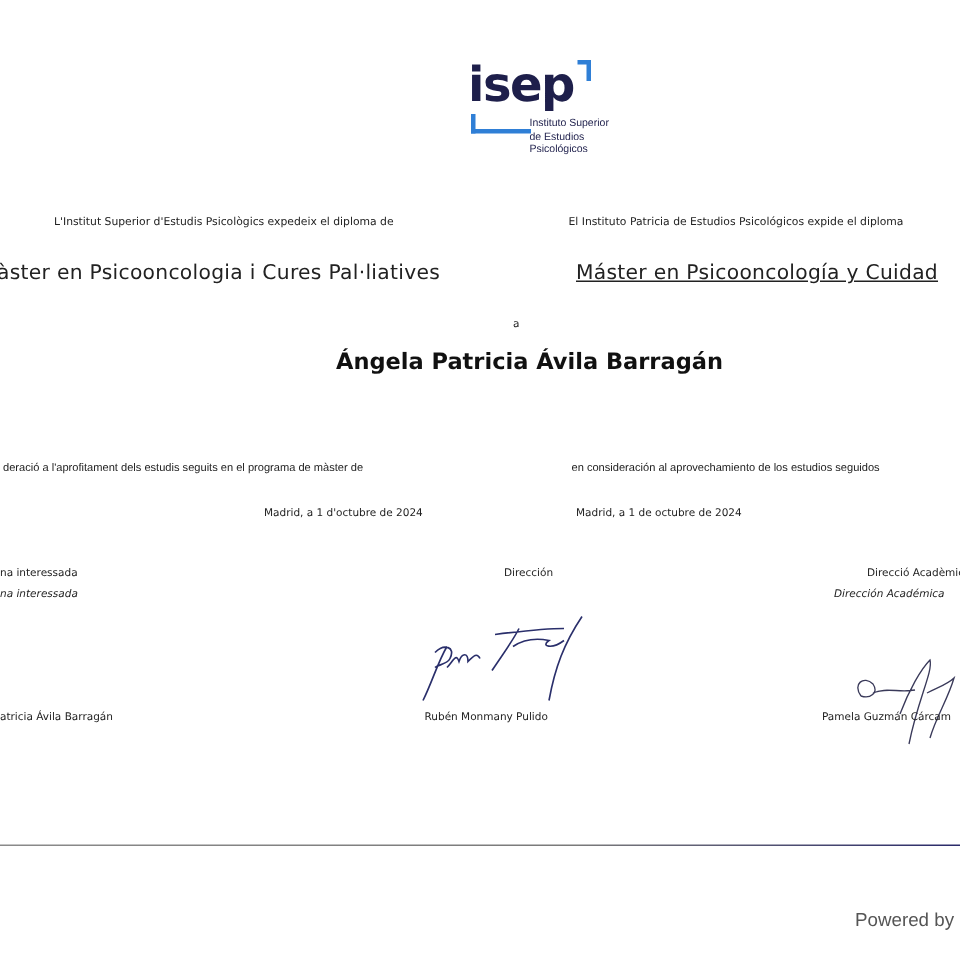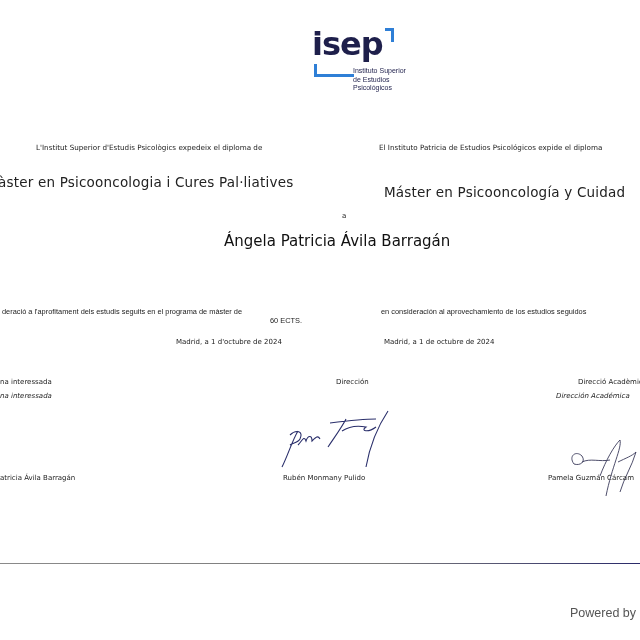--- a/index.html
+++ b/index.html
@@ -3,36 +3,36 @@
 <meta charset="utf-8">
 <style>
   html, body { margin: 0; padding: 0; }
   body {
     width: 640px; height: 640px; overflow: hidden; position: relative;
     background: #ffffff; color: #1a1a1a;
     font-family: "DejaVu Sans", sans-serif;
   }
   .abs { position: absolute; white-space: nowrap; }
   
-  .logo { position: absolute; left: 306px; top: 24px; width: 120px; height: 78px; }
+  .logo { position: absolute; left: 306px; top: 36px; width: 120px; height: 78px; }
   .logo-word {
     position: absolute; left: 6px; top: 0px; font-family: "DejaVu Sans", sans-serif;
     font-weight: bold; font-size: 32px; letter-spacing: -1px; color: #1e1f4b; line-height: 40px;
   }
   .logo-corner-tr { position: absolute; left: 79px; top: 4px; width: 9px; height: 14px; border-top: 3px solid #2f7fd6; border-right: 3px solid #2f7fd6; box-sizing: border-box; }
   .logo-corner-bl { position: absolute; left: 8px; top: 40px; width: 40px; height: 13px; border-bottom: 3px solid #2f7fd6; border-left: 3px solid #2f7fd6; box-sizing: border-box; }
   .logo-sub {
     position: absolute; left: 47px; top: 43px; font-size: 7px; line-height: 8.5px; color: #1e1f4b; white-space: nowrap;
     font-family: "Liberation Sans", sans-serif;
   }
 
   .intro { font-size: 7.2px; color: #222; }
   .title { font-size: 13.5px; color: #222; letter-spacing: 0.2px; }
   .small { font-size: 7px; color: #222; }
-  .name { font-size: 15px; font-weight: normal; color: #111; }
+  .name { font-size: 15px; font-weight: bold; color: #111; }
   .consid { font-size: 7.4px; color: #222; font-family: "Liberation Sans", sans-serif; margin-top: 40px; }
   .role { font-size: 7px; color: #222; }
   .role.it { font-style: italic; }
   .signer { font-size: 7px; color: #222; }
   .rule { position: absolute; left: 0; top: 563px; width: 640px; height: 1px; background: linear-gradient(90deg,#8a8a8a,#7a7a7a 60%,#2a2a6a); }
   .powered { position: absolute; left: 570px; top: 606px; font-size: 12.5px; color: #555; font-family: "Liberation Sans", sans-serif; }
   svg.sig { position: absolute; overflow: visible; }
 </style>
 </head>
 <body>
@@ -45,29 +45,28 @@
     <div>Instituto Superior</div>
     <div>de Estudios</div>
     <div>Psicológicos</div>
   </div>
 </div>
 
 <div class="abs intro" style="left:36px; top:143px;">L'Institut Superior d'Estudis Psicològics expedeix el diploma de</div>
 <div class="abs intro" style="left:379px; top:143px;">El Instituto Patricia de Estudios Psicológicos expide el diploma</div>
 
 <div class="abs title" style="left:-2px; top:174px;">àster en Psicooncologia i Cures Pal·liatives</div>
-<div class="abs title" style="left:384px; top:184px;">Máster en Psicooncología y Cuidad</div>
+<div class="abs title" style="left:384px; top:174px;text-decoration:underline;">Máster en Psicooncología y Cuidad</div>
 
 <div class="abs small" style="left:342px; top:212px;">a</div>
 
 <div class="abs name" style="left:224px; top:232px;">Ángela Patricia Ávila Barragán</div>
 
 <div class="abs consid" style="left:2px; top:267px;">
   <div>deració a l'aprofitament dels estudis seguits en el programa de màster de</div>
-  <div style="text-align:right; width:300px;">60 ECTS.</div>
 </div>
 <div class="abs consid" style="left:381px; top:267px;">
   <div>en consideración al aprovechamiento de los estudios seguidos</div>
 </div>
 
 <div class="abs small" style="left:176px; top:338px;">Madrid, a 1 d'octubre de 2024</div>
 <div class="abs small" style="left:384px; top:338px;">Madrid, a 1 de octubre de 2024</div>
 
 <div class="abs role" style="left:0px; top:378px;">na interessada</div>
 <div class="abs role it" style="left:0px; top:392px;">na interessada</div>

